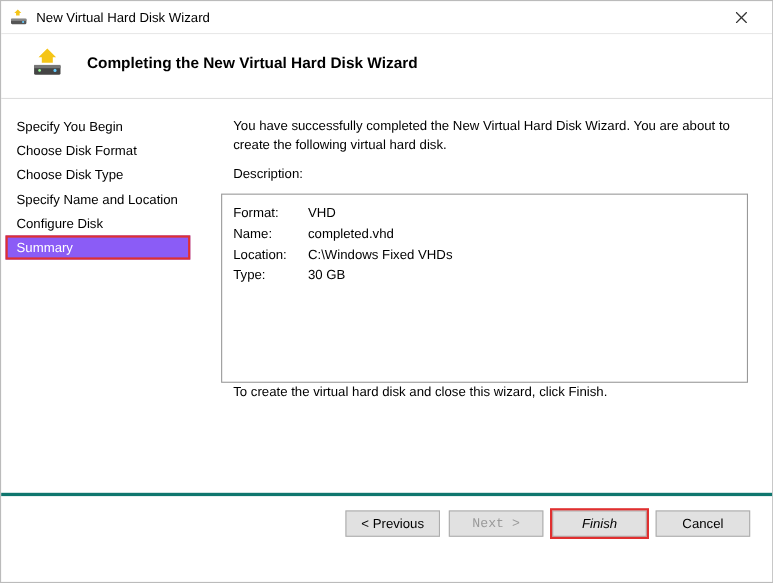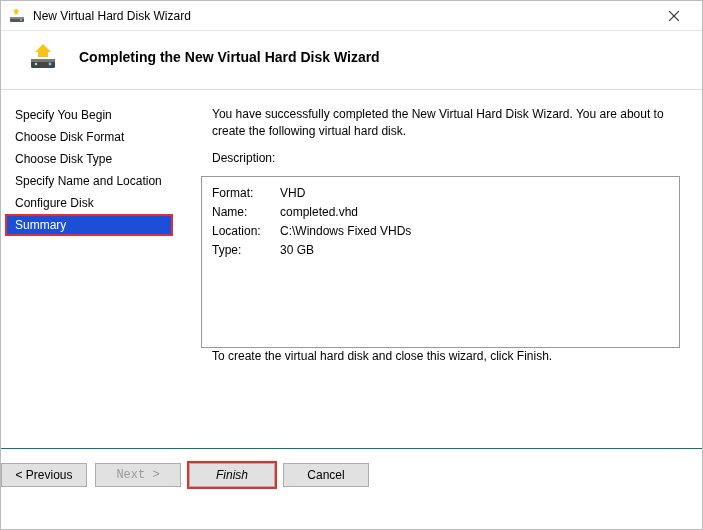--- a/index.html
+++ b/index.html
@@ -59,21 +59,21 @@
     width: 180px;
     padding: 14px 0 0 4px;
     font-size: 12px;
   }
   .sidebar-item {
     padding: 4px 8px 4px 10px;
     cursor: pointer;
     white-space: nowrap;
   }
   .sidebar-item.selected {
-    background: #1d4ed8;
+    background: #8b5cf6;
     color: #fff;
     border: 2px solid #e03030;
     padding: 2px 6px 2px 8px;
     margin-right: 8px;
   }
   .content {
     flex: 1;
     padding: 16px 22px 10px 20px;
     font-size: 12px;
   }
@@ -82,24 +82,25 @@
   .desc-box {
     border: 1px solid #999;
     height: 172px;
     padding: 8px 10px;
     margin-bottom: 0;
     overflow: auto;
   }
   .kv-row { display: flex; margin-bottom: 2px; line-height: 1.4; }
   .kv-key { width: 68px; }
   .footer {
-    border-top: 1px solid #0f766e;
+    border-top: 3px solid #0f766e;
     height: 52px;
     display: flex;
     align-items: center;
+    justify-content: flex-end;
     padding-right: 20px;
     gap: 8px;
   }
   button.btn {
     width: 86px;
     height: 24px;
     font-family: inherit;
     font-size: 12px;
     background: #e1e1e1;
     border: 1px solid #adadad;

